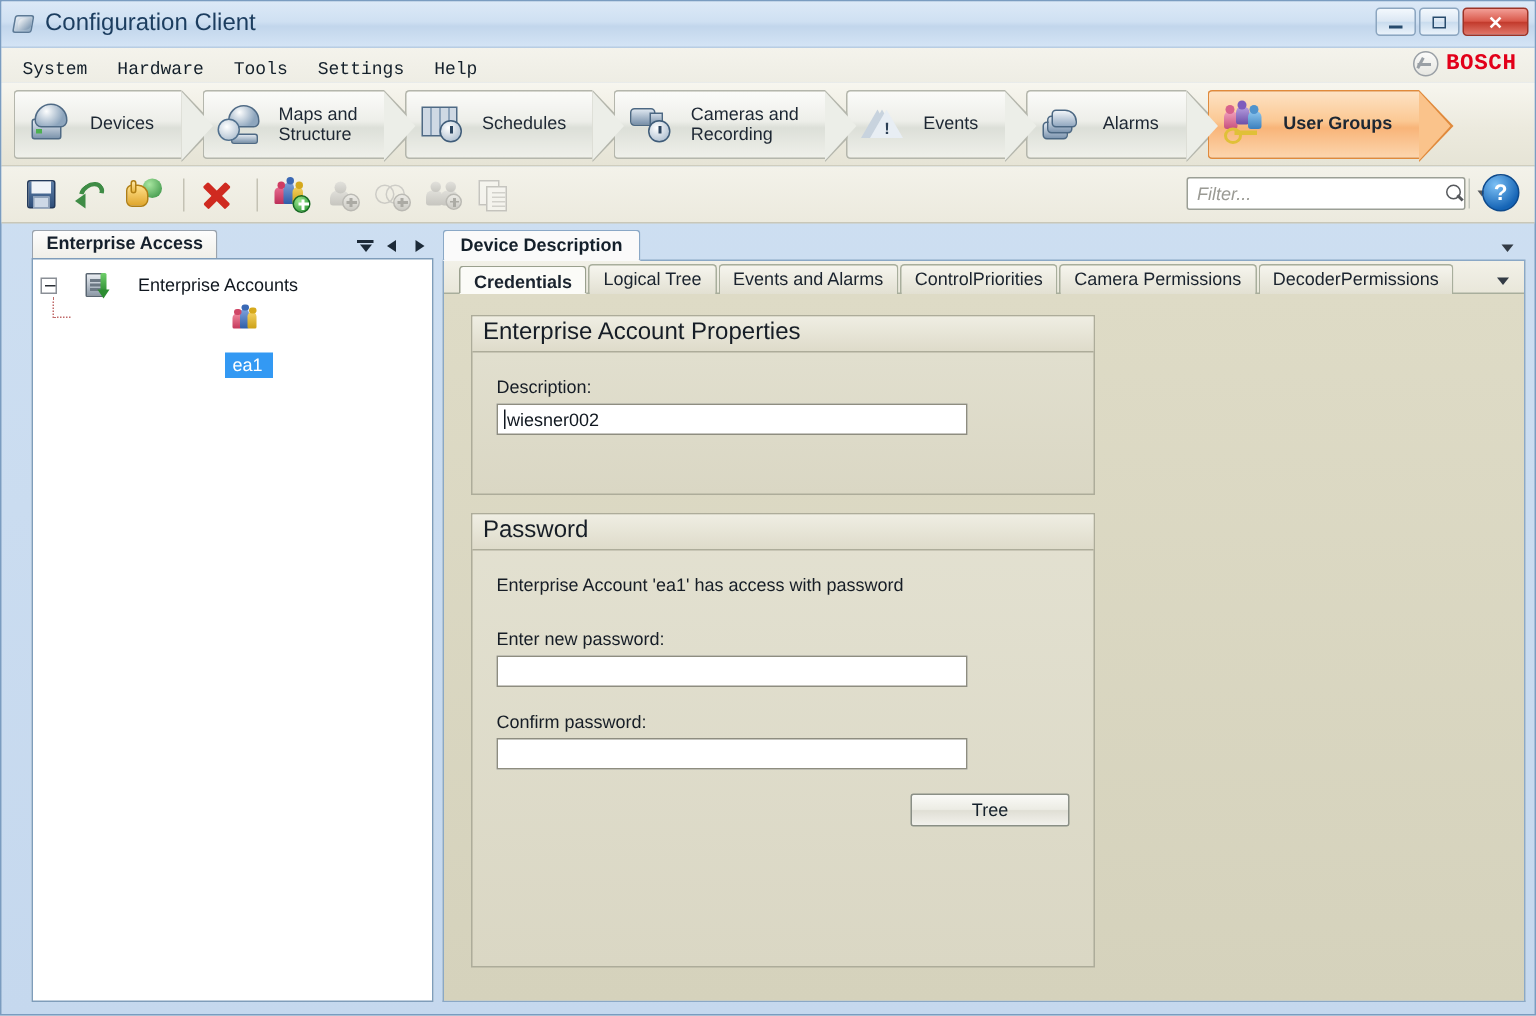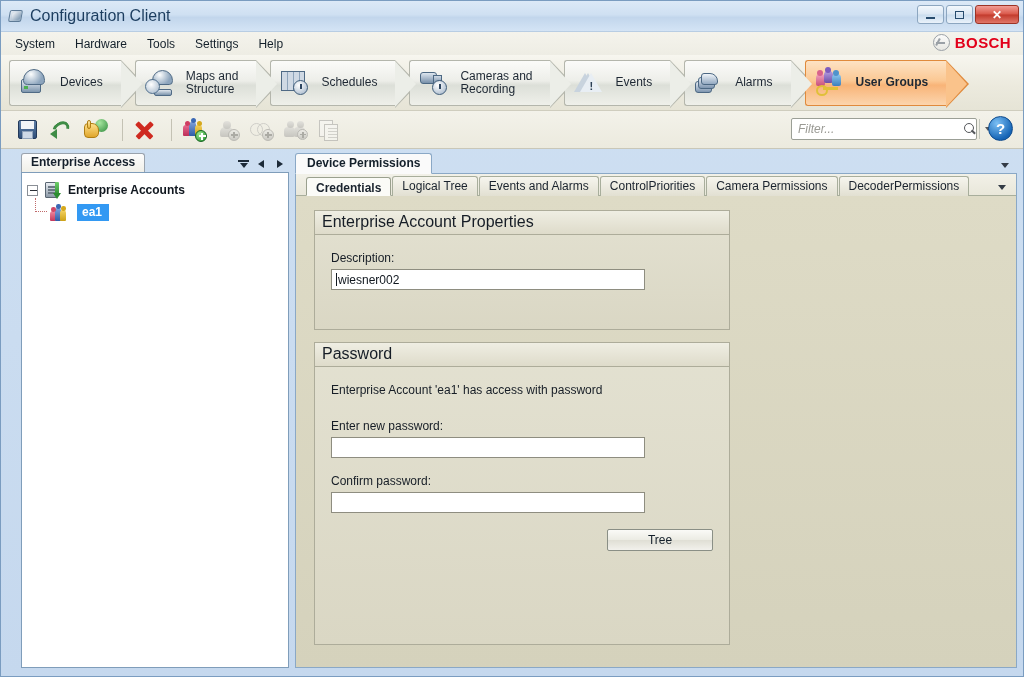--- a/index.html
+++ b/index.html
@@ -65,24 +65,25 @@
     border-color: #9c3326;
   }
   .wbtn .g-min { width: 9px; height: 2px; background:#274b6d; margin-top:6px;}
   .wbtn .g-max { width: 9px; height: 8px; border:1.5px solid #274b6d;}
   .wbtn .g-cls { color:#fff; font-size:12px; font-weight:bold; line-height:1; font-family:"Liberation Sans",sans-serif;}
 
   
   .menubar {
     height: 23px;
     background: linear-gradient(180deg,#f4f3ec 0%, #eeede4 100%);
-    display: flex; align-items: center;
+    display: flex; align-items: flex-end;
     padding-left: 14px;
     position: relative;
     flex: none;
+    font-family: Liberation Mono, monospace;
   }
   .menu-item {
     font-size: 12px; color: #14202b;
     padding: 2px 11px 2px 0px; margin-right: 9px;
     cursor: default;
   }
   .bosch {
     position: absolute; right: 12px; top: 2px;
     display: flex; align-items: center; gap: 5px;
   }
@@ -338,25 +339,24 @@
   .sc-right::after{content:"";position:absolute;left:3px;top:1px;width:0;height:0;
     border-top:4.5px solid transparent;border-bottom:4.5px solid transparent;border-left:6px solid #1c2a38;}
   .tree {
     flex: 1; min-height: 0;
     background: #fff;
     border: 1px solid #7f9dba;
     padding: 7px 5px;
     overflow: hidden;
   }
   .tnode {
-    display: flex; align-items: center; height: 20px; gap: 4px;
-    position: relative;
-    font-weight: bold;
-  }
-  .tnode.child { margin-left: 22px; margin-top: 2px; }
+    display: flex; align-items: center; height: 20px; gap: 16px;
+    position: relative;
+  }
+  .tnode.child { margin-left: 22px; margin-top: 2px; flex-direction: column; }
   .expander {
     width: 11px; height: 11px; border: 1px solid #8a8f96; background: #fff;
     position: relative; flex: none; margin-right: 2px;
   }
   .expander::before { content:""; position:absolute; left:2px; top:4.5px; width:7px;height:1.4px;background:#2a2f36;}
   .srv-icon { width: 20px; height: 18px; position: relative; flex:none;}
   .srv-icon .box{position:absolute;left:1px;top:1px;width:12px;height:16px;
     background:linear-gradient(180deg,#e9edf2,#8d9aa8);border:1px solid #5a6672;border-radius:1px;}
   .srv-icon .box i{position:absolute;left:2px;width:8px;height:1.5px;background:#6c7884;display:block;}
   .srv-icon .arr{position:absolute;left:9px;top:1px;width:9px;height:16px;}
@@ -713,21 +713,21 @@
               <div class="hh3"></div>
           </div>
           <div class="tlabel sel">ea1</div>
         </div>
       </div>
     </div>
 
     <div class="content">
 
       <div class="dp-head">
-        <div class="dp-tab">Device Permissions</div>
+        <div class="dp-tab">Device Description</div>
         <div class="dp-caret"></div>
       </div>
 
       <div class="inner-panel">
 
         <div class="subtabs">
           <div class="stab active">Credentials</div>
           <div class="stab">Logical Tree</div>
           <div class="stab">Events and Alarms</div>
           <div class="stab">ControlPriorities</div>

